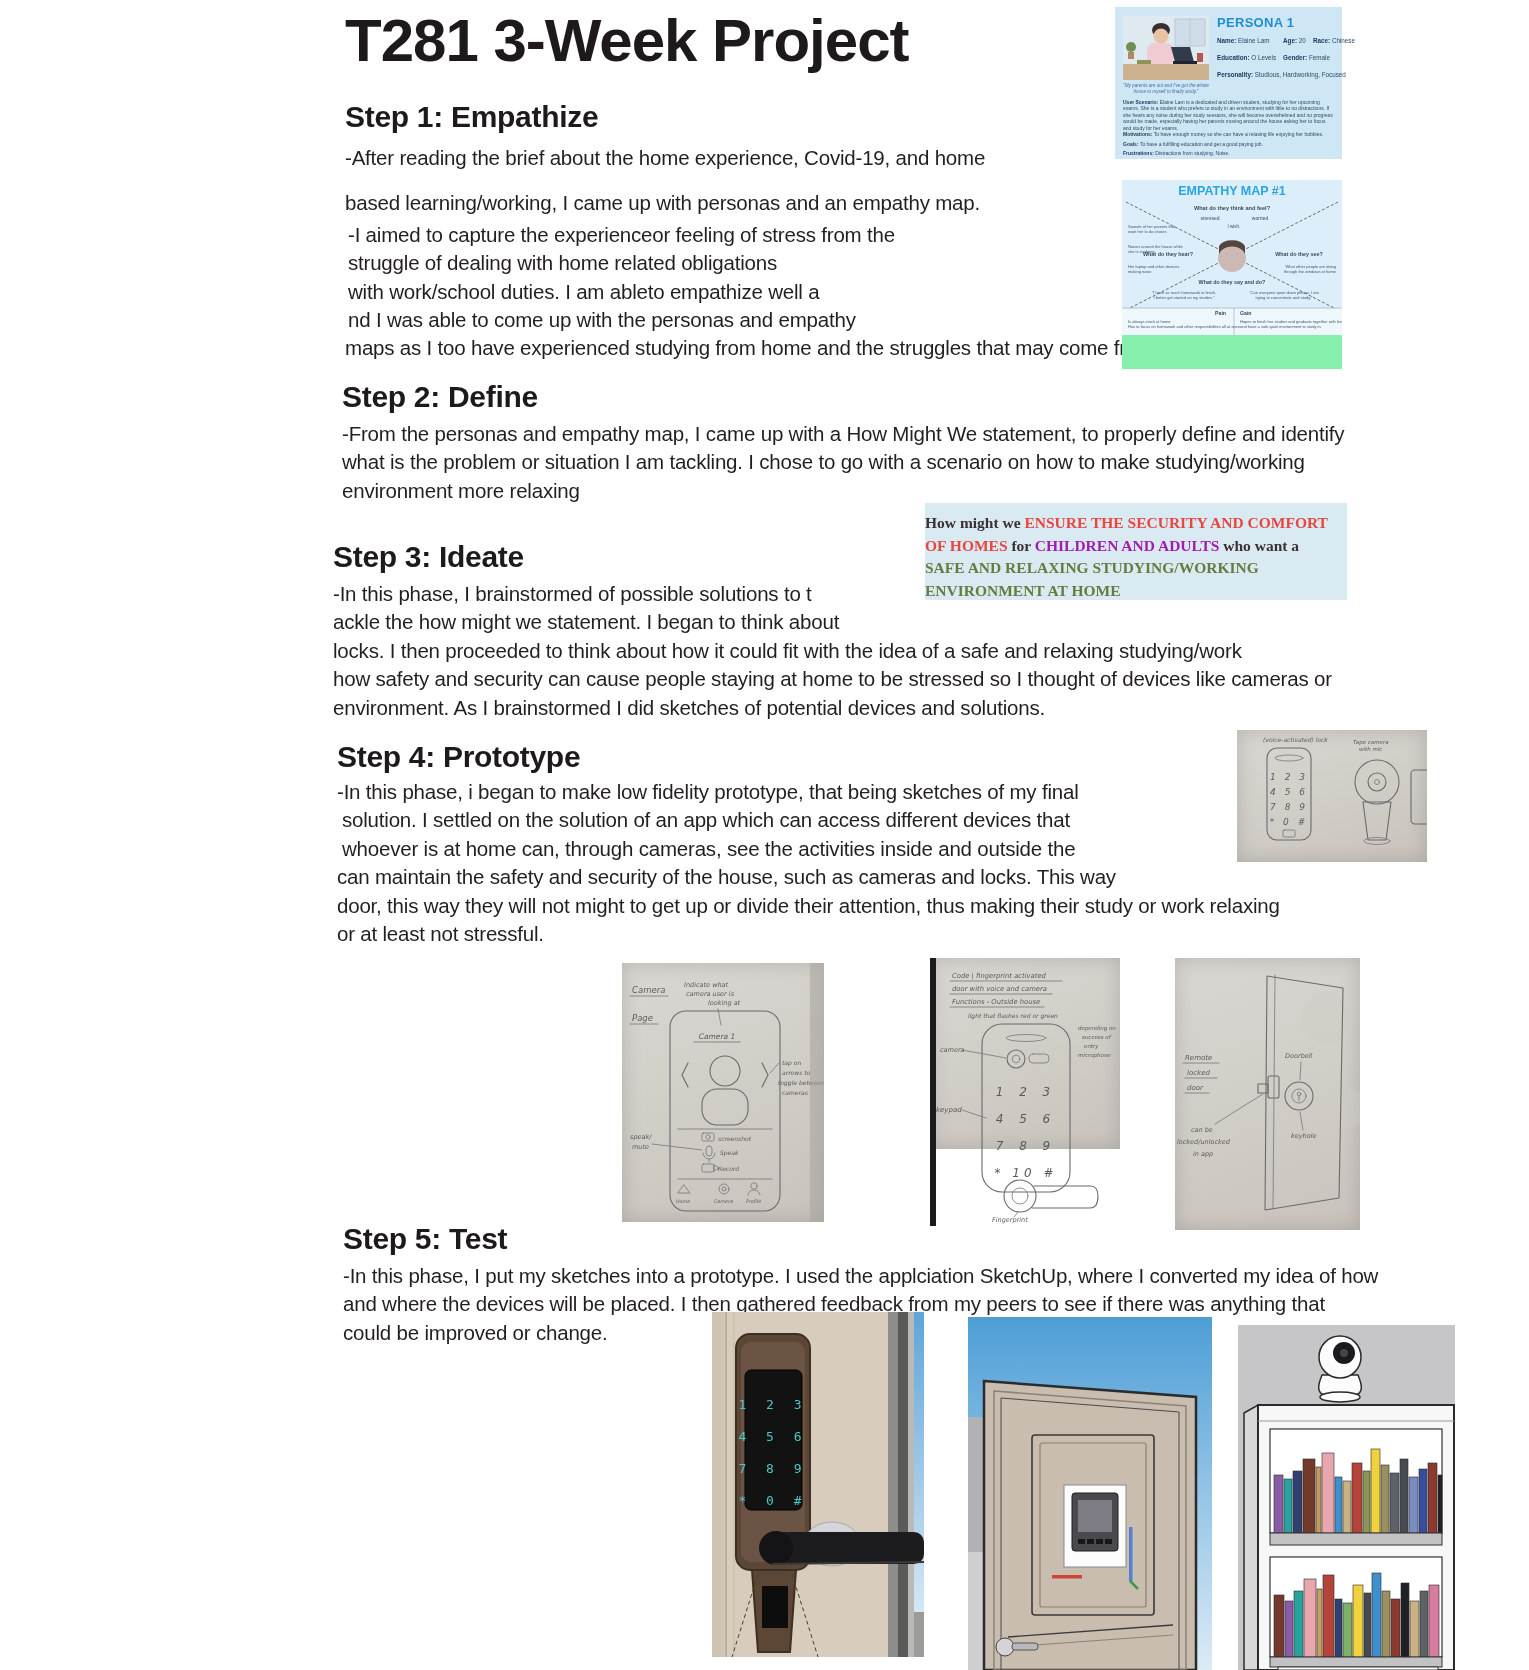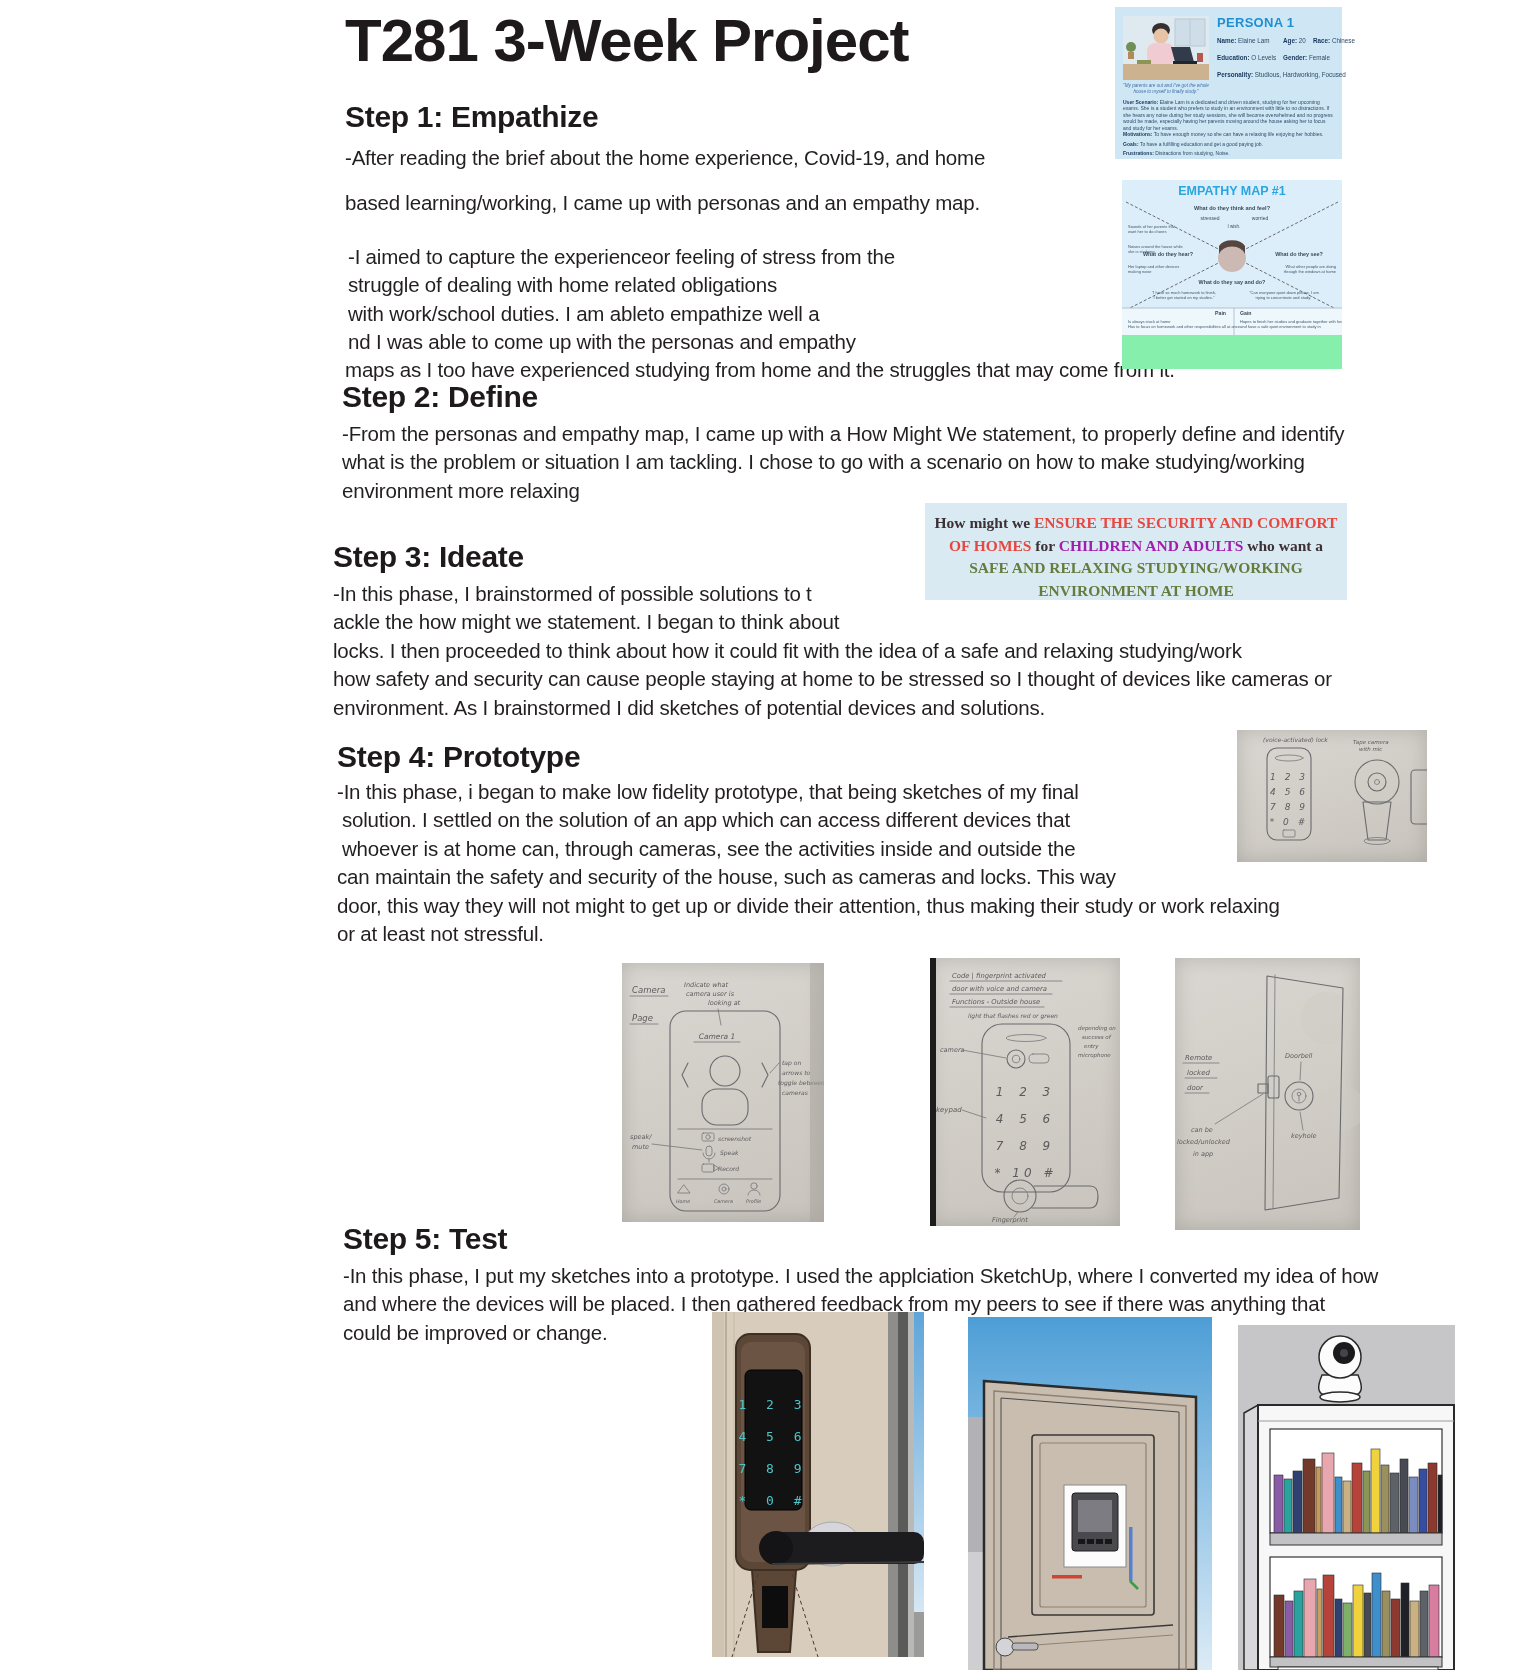--- a/index.html
+++ b/index.html
@@ -4,21 +4,21 @@
 <style>
   html,body{margin:0;padding:0;background:#ffffff;}
   #page{position:relative;width:1529px;height:1670px;background:#ffffff;overflow:hidden;
         font-family:"Liberation Sans",sans-serif;color:#231f20;}
   .abs{position:absolute;}
   h1.title{position:absolute;left:345px;top:6px;margin:0;font-size:60px;font-weight:600;
            letter-spacing:-1px;color:#1e1a1b;white-space:nowrap;}
   .step{position:absolute;}
   .step h2{margin:0;font-size:30px;font-weight:600;letter-spacing:-0.3px;color:#1e1a1b;white-space:nowrap;}
   .bl{font-size:20.5px;line-height:28.4px;letter-spacing:-0.2px;white-space:nowrap;color:#231f20;}
-  .mb-lg{margin-bottom:17px;} .mb-sm{margin-bottom:25px;}
+  .mb-lg{margin-bottom:17px;} .mb-sm{margin-bottom:3px;}
   .lines{margin-top:10px;}
   .lines-tight{margin-top:6px;}
   .lines-4{margin-top:4px;}
 
   
   .persona{left:1115px;top:7px;width:227px;height:152px;background:#cfe7f5;font-family:"Liberation Sans",sans-serif;}
   .persona .photo{position:absolute;left:8px;top:9px;width:86px;height:64px;}
   .persona .caption{position:absolute;left:4px;top:76px;width:94px;font-size:4.6px;line-height:5.6px;
                     text-align:center;color:#3f6fa8;font-style:italic;}
   .persona .ptitle{position:absolute;left:102px;top:8px;font-size:13px;font-weight:bold;color:#1f8fd0;letter-spacing:.3px;}
@@ -26,21 +26,21 @@
   .pfield b{color:#17365d;}
   .pblock{position:absolute;font-size:5px;line-height:6.4px;color:#2c4a66;}
   .pblock b{color:#17365d;}
 
   
   .emap{left:1122px;top:180px;width:220px;height:189px;background:#86efac;}
   .emap svg{position:absolute;left:0;top:0;}
 
   
   .hmw{left:925px;top:503px;width:422px;height:97px;background:#d9eaf3;box-sizing:border-box;
-       padding-top:9px;text-align:center;font-family:"Liberation Serif",serif;font-weight:bold;}
+       padding-top:9px;text-align:left;font-family:"Liberation Serif",serif;font-weight:bold;}
   .hmw-line{font-size:15.5px;line-height:22.5px;white-space:nowrap;}
   .hm-dark{color:#3b3134;} .hm-red{color:#e8463f;} .hm-blue{color:#a21caf;} .hm-green{color:#667c3e;}
 
   
   .photo-paper{position:absolute;background:linear-gradient(160deg,#dad6d1 0%,#d2cec8 45%,#c8c4bd 100%);
                box-shadow:inset 0 0 20px rgba(0,0,0,.16);}
   .photo-render{position:absolute;}
   svg{display:block;}
   .hw{font-family:"DejaVu Sans",sans-serif;font-style:italic;fill:#5b5b5e;}
   .ink{stroke:#6a6a6e;stroke-width:1.1;fill:none;stroke-linecap:round;stroke-linejoin:round;}
@@ -267,21 +267,21 @@
       <g>
           <circle cx="132" cy="223" r="3.2" class="ink2"></circle>
           <path d="M126,232 a6,5 0 0 1 12,0" class="ink2"></path>
         </g>
       <text x="54" y="240" class="hw" font-size="4.8">Home</text>
       <text x="92" y="240" class="hw" font-size="4.8">Camera</text>
       <text x="124" y="240" class="hw" font-size="4.8">Profile</text>
     </svg>
   </div>
 
-  <div class="photo-paper" style="left:930px;top:958px;width:190px;height:268px;">
+  <div class="photo-paper" style="left:930px;top:958px;width:190px;height:191px;">
     <div style="position:absolute;left:0;top:0;width:6px;height:268px;background:#1c1c1c;"></div>
     <svg width="190" height="268" viewBox="0 0 190 268">
       <text x="22" y="20" class="hw" font-size="6.8">Code | fingerprint activated</text>
       <line x1="20" y1="23" x2="132" y2="23" class="ink2"></line>
       <text x="22" y="33" class="hw" font-size="6.8">door with voice and camera</text>
       <line x1="20" y1="36" x2="122" y2="36" class="ink2"></line>
       <text x="22" y="46" class="hw" font-size="6.8">Functions - Outside house</text>
       <line x1="20" y1="49" x2="114" y2="49" class="ink2"></line>
       <text x="38" y="60" class="hw" font-size="6">light that flashes red or green</text>
       <text x="148" y="72" class="hw" font-size="5.5">depending on</text>

